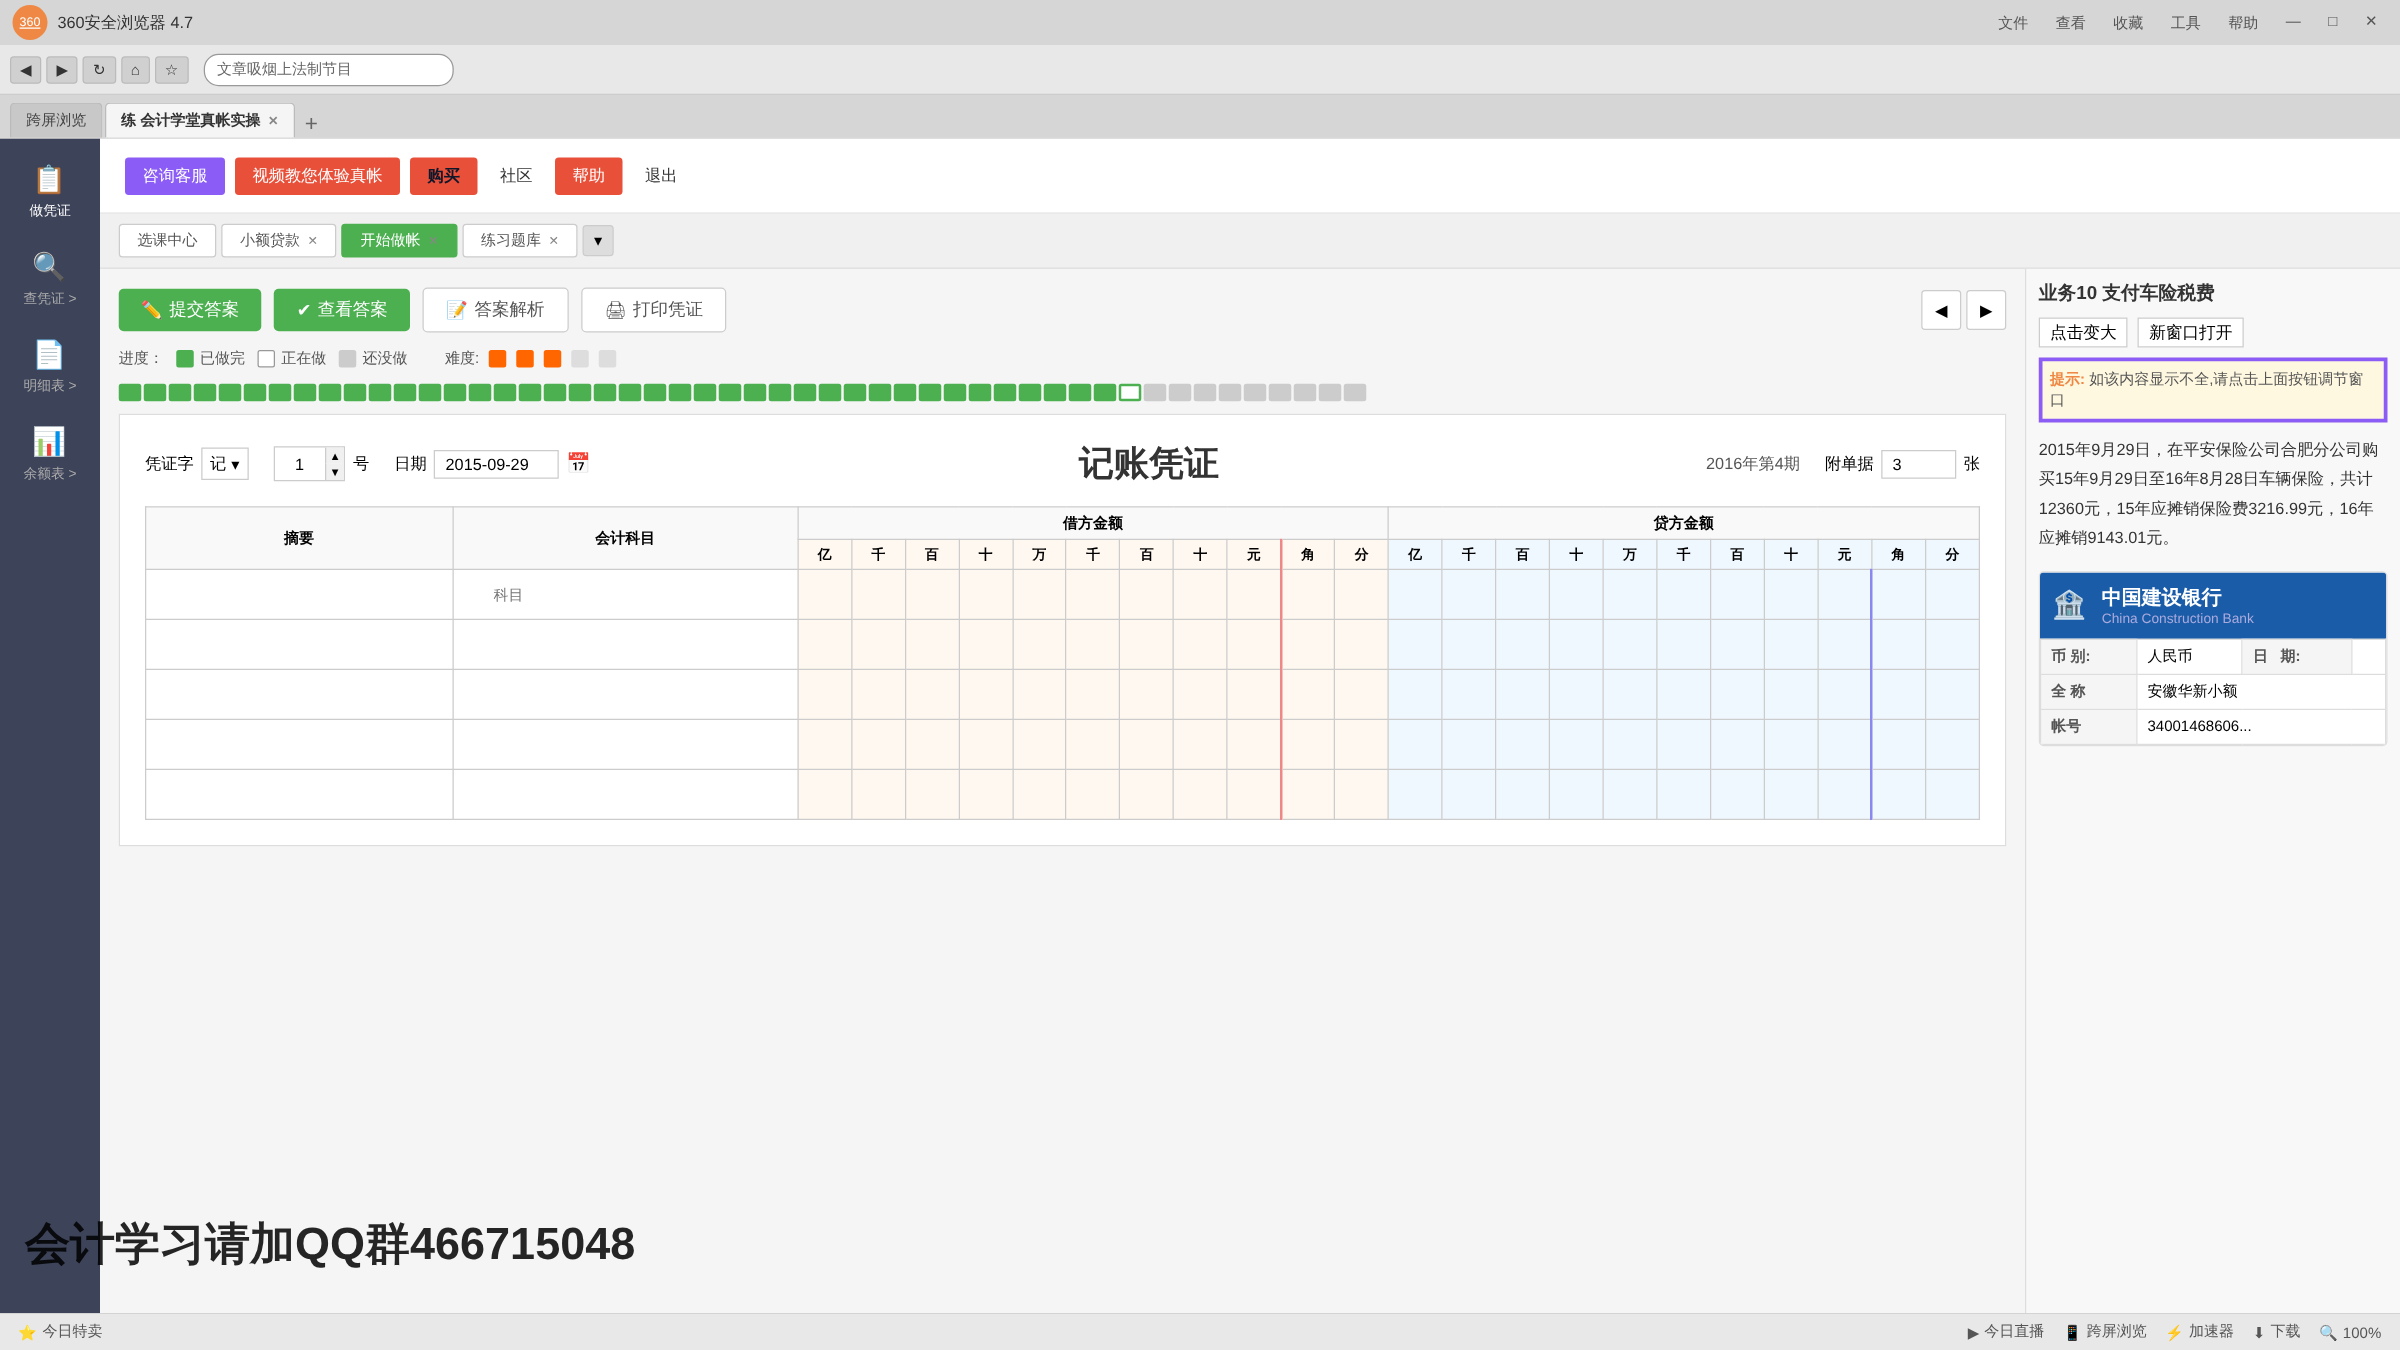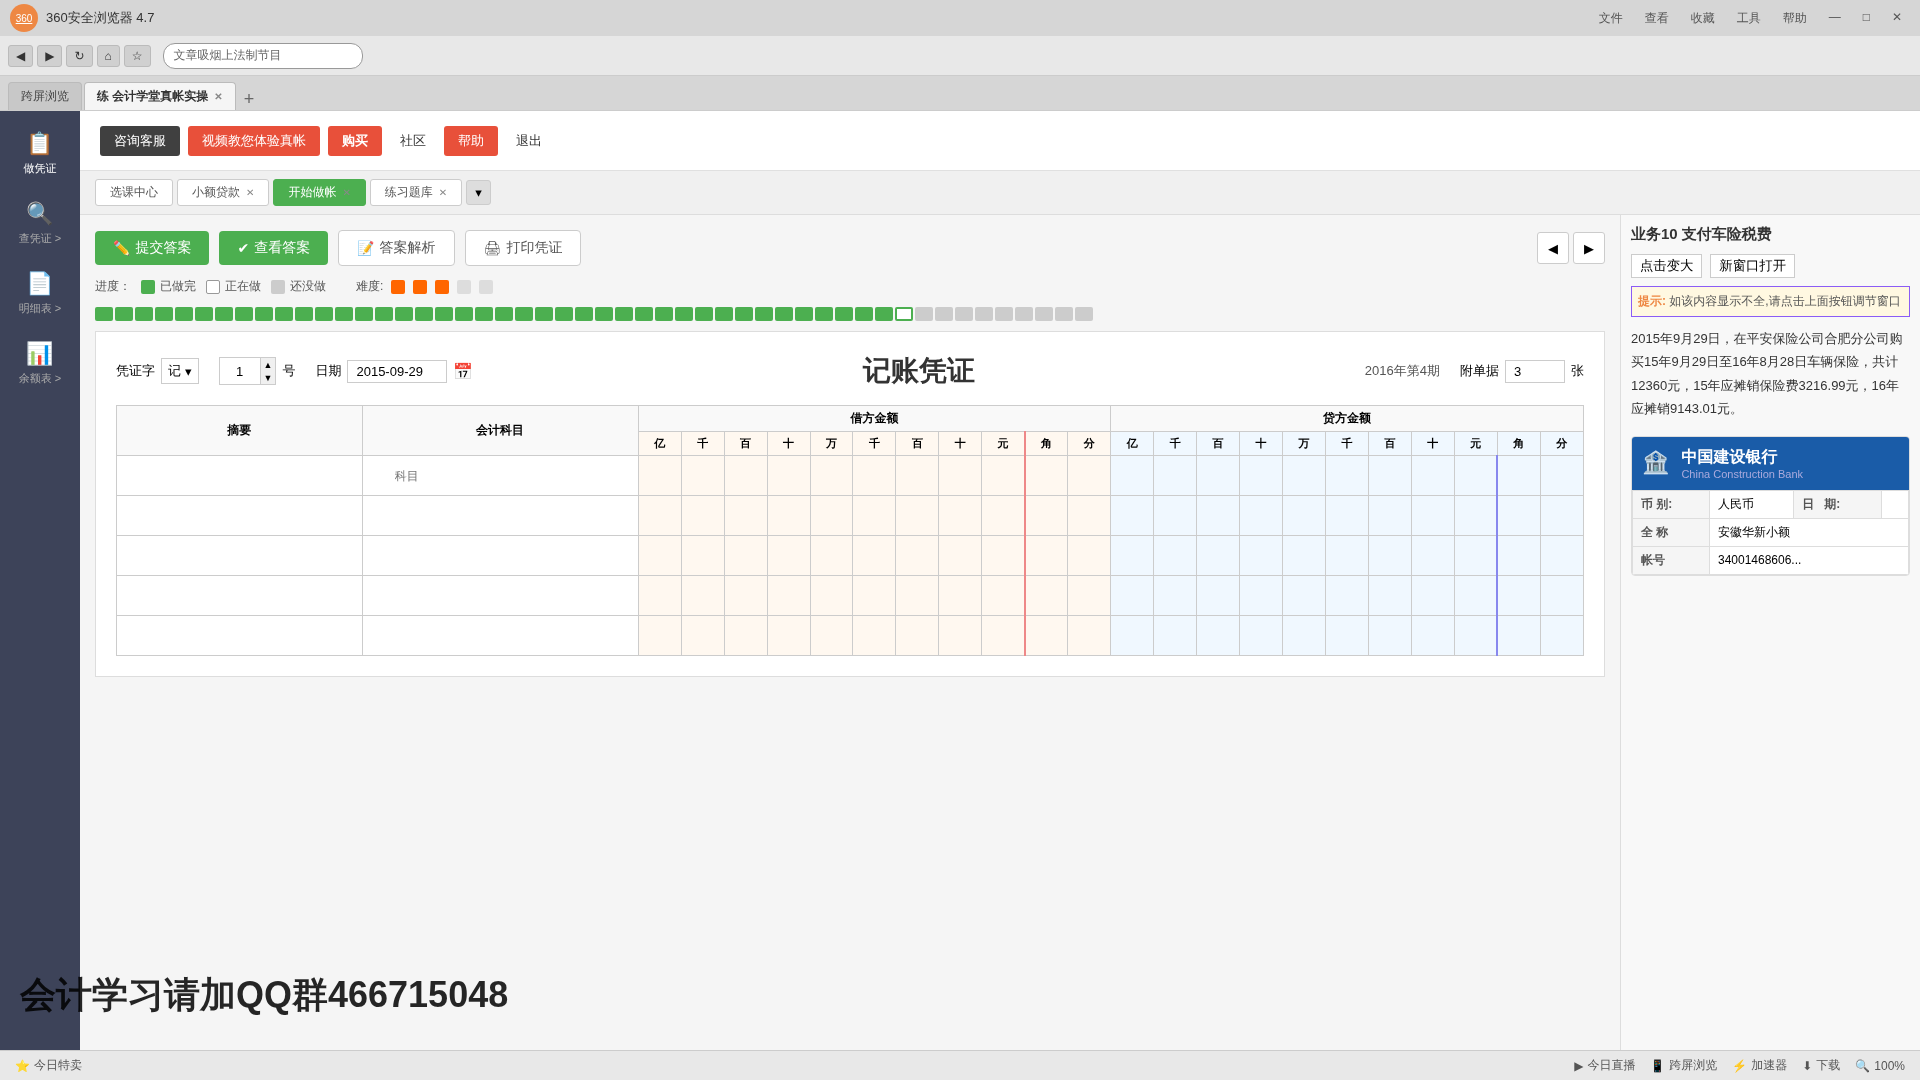--- a/index.html
+++ b/index.html
@@ -34,23 +34,23 @@
     .sidebar-item.active { color: white; }
     .sidebar-icon { font-size: 22px; }
 
     
     .content-area { flex: 1; background: #f5f5f5; display: flex; flex-direction: column; overflow: hidden; }
 
     
     .top-header { background: white; padding: 8px 20px; display: flex; align-items: center; justify-content: space-between; border-bottom: 1px solid #e0e0e0; height: 60px; }
     .vip-badge { font-size: 13px; color: #e8a000; margin-left: 10px; }
     .header-buttons { display: flex; gap: 8px; align-items: center; }
-    .btn-consult { background: #404040; color: white; border: none; padding: 6px 14px; border-radius: 3px; cursor: pointer; font-size: 13px; }
+    .btn-consult { background: #8b5cf6; color: white; border: none; padding: 6px 14px; border-radius: 3px; cursor: pointer; font-size: 13px; }
     .btn-video { background: #e8503a; color: white; border: none; padding: 6px 14px; border-radius: 3px; cursor: pointer; font-size: 13px; }
-    .btn-buy { background: #e8503a; color: #ffffff; border: none; padding: 6px 14px; border-radius: 3px; cursor: pointer; font-size: 13px; font-weight: bold; }
+    .btn-buy { background: #e8503a; color: #0f172a; border: none; padding: 6px 14px; border-radius: 3px; cursor: pointer; font-size: 13px; font-weight: bold; }
     .btn-community { background: none; color: #333; border: none; padding: 6px 10px; cursor: pointer; font-size: 13px; }
     .btn-help { background: #e8503a; color: white; border: none; padding: 6px 14px; border-radius: 3px; cursor: pointer; font-size: 13px; }
     .btn-exit { background: none; color: #333; border: none; padding: 6px 10px; cursor: pointer; font-size: 13px; }
 
     
     .content-tabs { background: #f0f0f0; padding: 8px 15px; display: flex; align-items: center; gap: 4px; border-bottom: 1px solid #ddd; }
     .content-tab { padding: 4px 14px; border: 1px solid #ccc; border-radius: 3px; background: white; font-size: 12px; color: #555; cursor: pointer; display: flex; align-items: center; gap: 6px; }
     .content-tab.active { background: #4caf50; color: white; border-color: #4caf50; }
     .content-tab-more { background: #ddd; border: 1px solid #ccc; border-radius: 3px; padding: 4px 8px; cursor: pointer; }
 
@@ -104,21 +104,21 @@
     .col-num { width: 28px; }
     .debit-header { background: #fff8f0; }
     .credit-header { background: #f0f8ff; }
     .data-cell-red { border-right: 2px solid #e88 !important; }
 
     
     .right-panel { width: 300px; background: #f8f8f8; border-left: 1px solid #ddd; padding: 10px; overflow-y: auto; }
     .business-title { font-size: 15px; font-weight: bold; color: #333; margin-bottom: 10px; }
     .zoom-control { display: flex; align-items: center; gap: 8px; margin-bottom: 8px; font-size: 12px; }
     .zoom-btn { border: 1px solid #ccc; background: white; padding: 2px 8px; cursor: pointer; }
-    .hint-box { background: #fff8e1; border: 1px solid #8b5cf6; padding: 6px; margin-bottom: 10px; font-size: 12px; }
+    .hint-box { background: #fff8e1; border: 3px solid #8b5cf6; padding: 6px; margin-bottom: 10px; font-size: 12px; }
     .hint-text { color: #e84; font-weight: bold; }
     .hint-content { color: #555; }
     .description-text { font-size: 13px; color: #333; line-height: 1.8; margin-bottom: 15px; }
 
     
     .bank-card { background: white; border: 1px solid #ddd; border-radius: 4px; overflow: hidden; }
     .bank-header { background: #1a5ca8; padding: 10px; display: flex; align-items: center; gap: 8px; }
     .bank-name-cn { color: white; font-size: 16px; font-weight: bold; }
     .bank-name-en { color: #aad; font-size: 11px; }
     .bank-table { width: 100%; border-collapse: collapse; font-size: 12px; }

